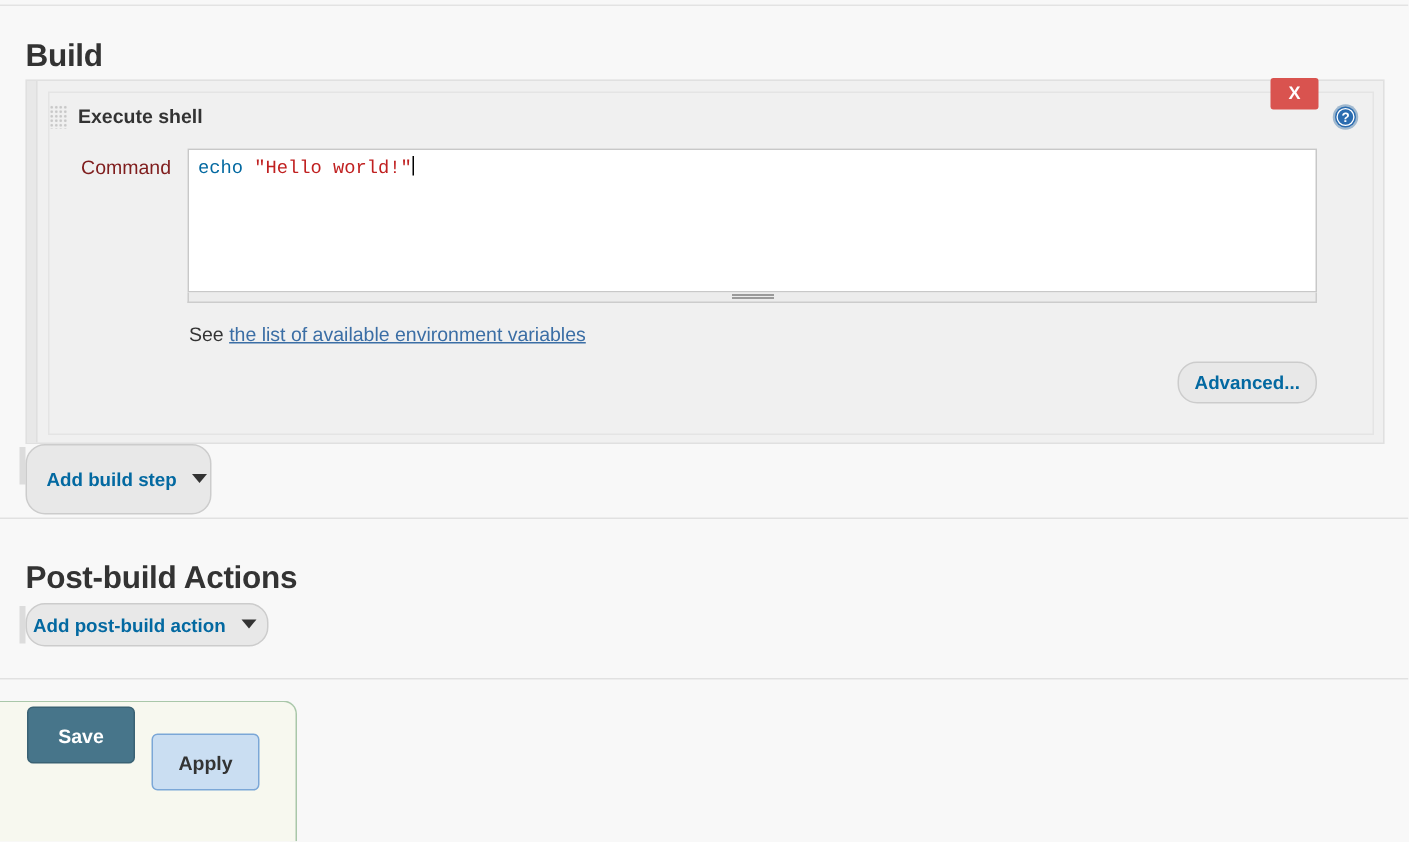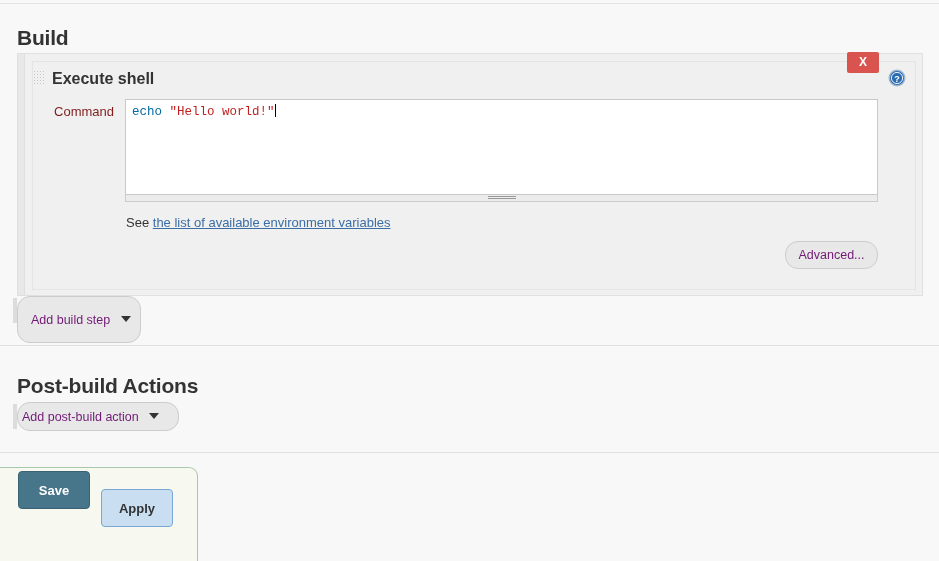--- a/index.html
+++ b/index.html
@@ -88,21 +88,21 @@
       radial-gradient(circle, #c6c6c6 0.8px, transparent 0.9px);
     background-size: 3px 3px;
     background-position: 0 0;
     cursor: move;
   }
 
   .step-title {
     position: absolute;
     top: 70px;
     left: 52px;
-    font-size: 16px;
+    font-size: 13px;
     font-weight: bold;
     color: #333;
   }
 
   .delete-button {
     position: absolute;
     top: 52px;
     left: 847px;
     width: 32px;
     height: 21px;
@@ -223,24 +223,24 @@
   .env-note a {
     color: #3b6ea5;
     text-decoration: underline;
     cursor: pointer;
   }
 
   .btn-grey {
     background: #e8e8e8;
     border: 1px solid #cccccc;
     border-radius: 13px;
-    color: #701a75;
+    color: #0369a1;
     font-family: "Liberation Sans", sans-serif;
     font-size: 12.5px;
-    font-weight: normal;
+    font-weight: bold;
     cursor: pointer;
     padding: 0;
   }
 
   .advanced-button {
     position: absolute;
     top: 241px;
     left: 785px;
     width: 93px;
     height: 28px;

